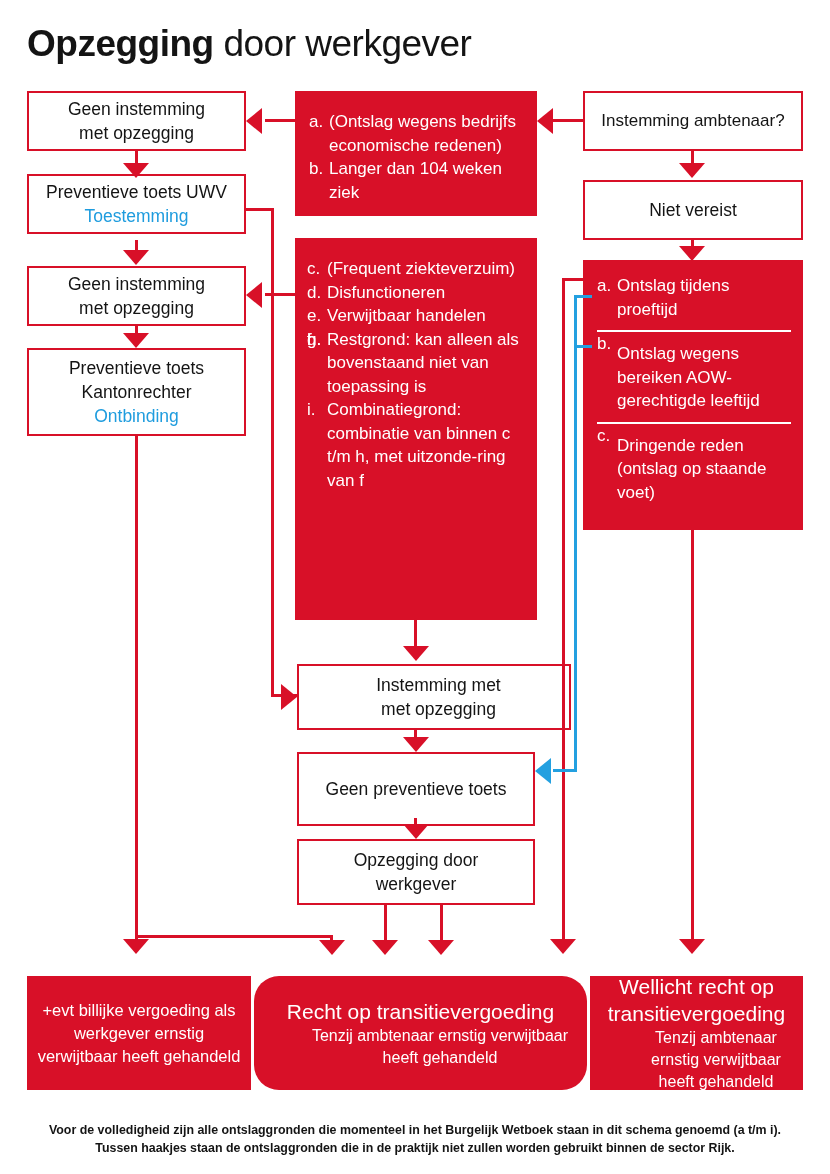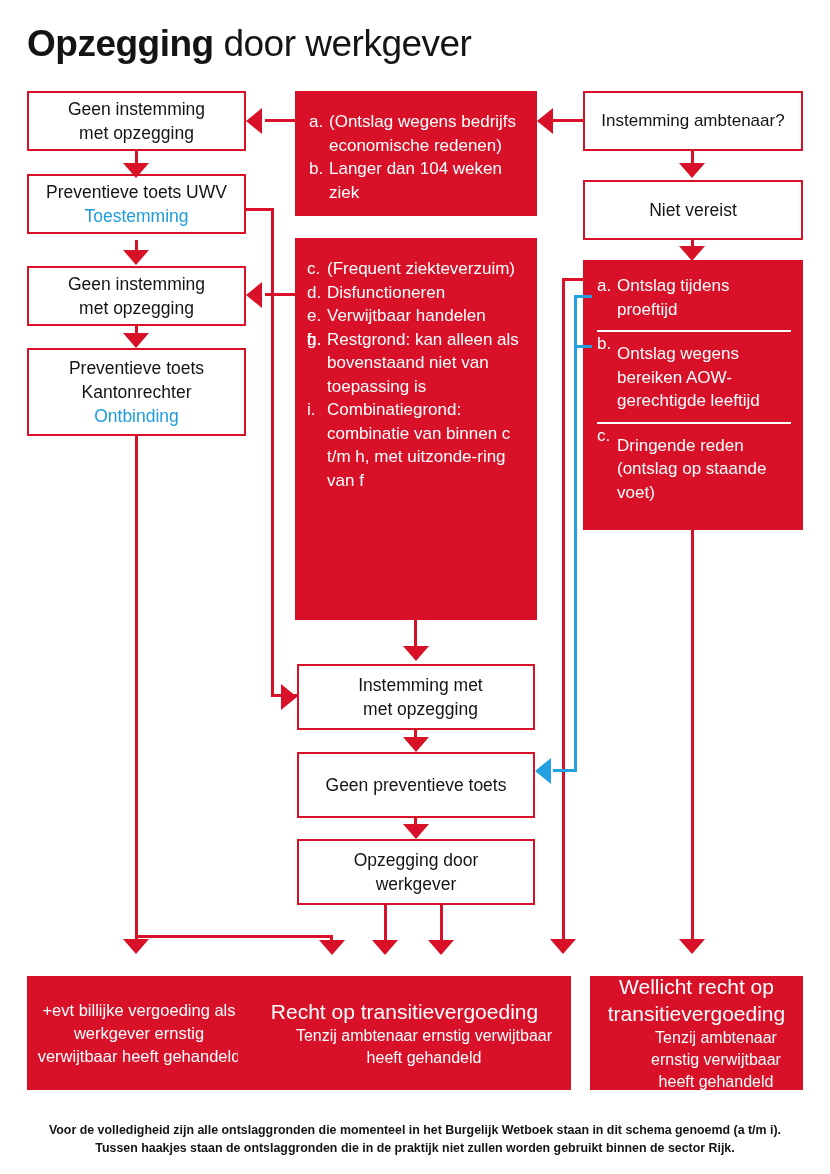--- a/index.html
+++ b/index.html
@@ -194,28 +194,28 @@
         <span class="mk">b.</span>
         <span>Ontslag wegens bereiken AOW-gerechtigde leeftijd</span>
       </li>
       <li>
         <span class="mk">c.</span>
         <span>Dringende reden (ontslag op staande voet)</span>
       </li>
     </ol>
   </div>
 
-  <div class="wbox" style="left:297px;top:664px;width:238px;height:66px;padding-left:15px;">
+  <div class="wbox" style="left:297px;top:664px;width:274px;height:66px;padding-left:15px;">
     <span class="lines">
       <span>Instemming met</span><br>
       <span>met opzegging</span>
     </span>
   </div>
 
-  <div class="wbox" style="left:297px;top:752px;width:238px;height:66px;">
+  <div class="wbox" style="left:297px;top:752px;width:238px;height:74px;">
     <span>Geen preventieve toets</span>
   </div>
 
   <div class="wbox" style="left:297px;top:839px;width:238px;height:66px;">
     <span class="lines">
       <span>Opzegging door</span><br>
       <span>werkgever</span>
     </span>
   </div>
 
@@ -278,21 +278,21 @@
   <div class="ln blue" style="left:574px;top:295px;width:18px;height:3px;"></div>
   <div class="ln blue" style="left:574px;top:345px;width:18px;height:3px;"></div>
   <div class="ln blue" style="left:574px;top:295px;width:3px;height:477px;"></div>
   <div class="ln blue" style="left:553px;top:769px;width:24px;height:3px;"></div>
   <div class="arr left blue" style="left:535px;top:758px;"></div>
 
   <div class="bar" style="left:27px;top:976px;width:224px;height:114px;">
     <span class="mid">+evt billijke vergoeding als werkgever ernstig verwijtbaar heeft gehandeld</span>
   </div>
 
-  <div class="bar" style="left:238px;top:976px;width:333px;height:114px;">
+  <div class="bar" style="left:254px;top:976px;width:333px;height:114px;border-radius:25px;">
     <span class="big">Recht op transitievergoeding</span>
     <span class="small">Tenzij ambtenaar ernstig verwijtbaar heeft gehandeld</span>
   </div>
 
   <div class="bar" style="left:590px;top:976px;width:213px;height:114px;">
     <span class="big">Wellicht recht op transitievergoeding</span>
     <span class="small">Tenzij ambtenaar ernstig verwijtbaar heeft gehandeld</span>
   </div>
 
   <div class="footer">

